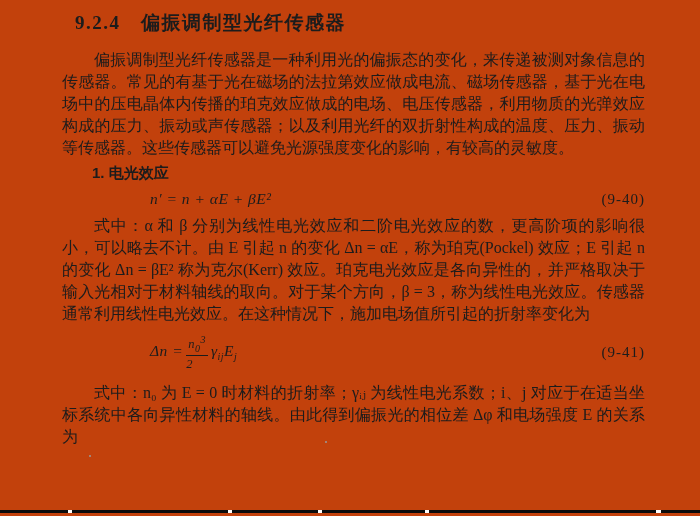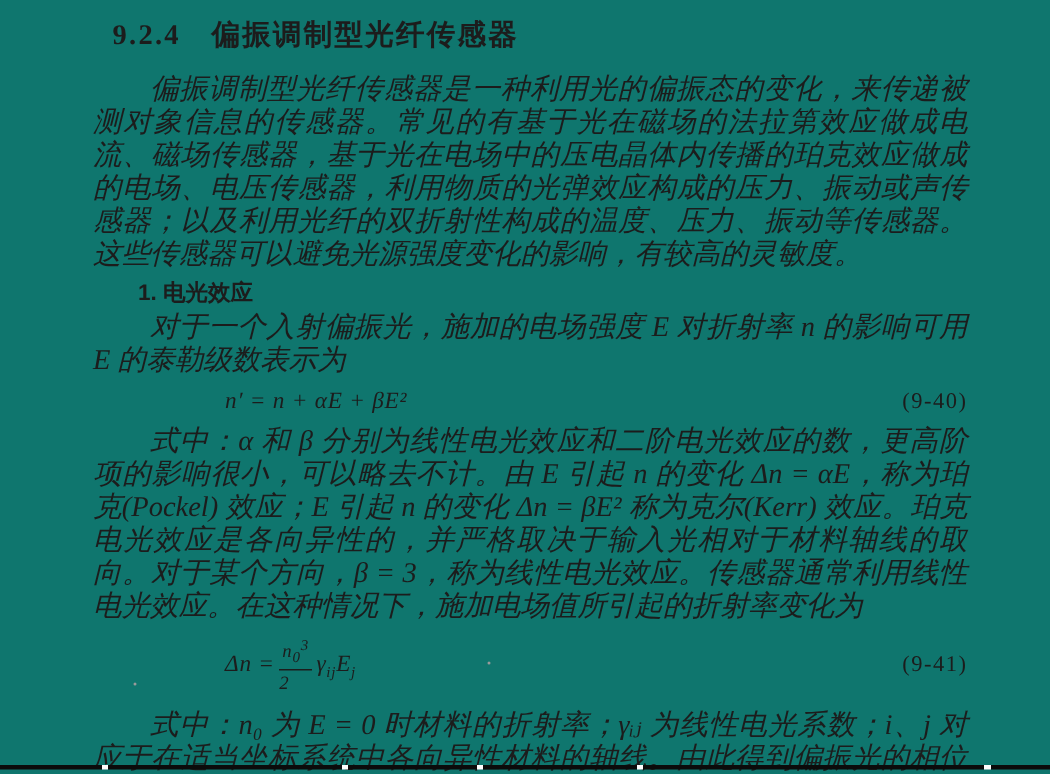--- a/index.html
+++ b/index.html
@@ -6,43 +6,42 @@
   body {
     width: 700px; height: 516px;
     background: #ffffff;
     font-family: "Liberation Serif", "DejaVu Serif", serif;
     color: #1c1c1c;
     overflow: hidden;
   }
   .page {
     position: relative;
     width: 700px; height: 516px;
-    background: #0f766e;
+    background: #c2410c;
     box-sizing: border-box;
   }
   .content {
     position: absolute;
     left: 62px; top: 8px;
     width: 583px;
   }
   .section-heading {
     font-size: 19px;
     font-weight: 700;
     letter-spacing: 1.5px;
     margin: 2px 0 13px 13px;
     font-family: "Liberation Serif", "DejaVu Serif", serif;
   }
   .para {
-    font-size: 19px;
+    font-size: 16px;
     line-height: 22px;
     text-align: justify;
     text-indent: 2em;
     margin: 0;
     word-break: break-all;
-    font-style: italic;
   }
   .sub-heading {
     font-family: "Liberation Sans", "DejaVu Sans", sans-serif;
     font-size: 15px;
     font-weight: 700;
     margin: 5px 0 3px 2em;
   }
   .para-taylor { margin-bottom: 2px; }
   .equation-row {
     display: flex;
@@ -98,21 +97,20 @@
 
 <div class="page">
   <div class="content">
 
     <h1 class="section-heading">9.2.4　偏振调制型光纤传感器</h1>
 
     <p class="para">偏振调制型光纤传感器是一种利用光的偏振态的变化，来传递被测对象信息的传感器。常见的有基于光在磁场的法拉第效应做成电流、磁场传感器，基于光在电场中的压电晶体内传播的珀克效应做成的电场、电压传感器，利用物质的光弹效应构成的压力、振动或声传感器；以及利用光纤的双折射性构成的温度、压力、振动等传感器。这些传感器可以避免光源强度变化的影响，有较高的灵敏度。</p>
 
     <h2 class="sub-heading">1. 电光效应</h2>
 
-    <p class="para para-taylor">对于一个入射偏振光，施加的电场强度 E 对折射率 n 的影响可用 E 的泰勒级数表示为</p>
 
     <div class="equation-row">
       <span class="eq-expr">n′ = n + αE + βE²</span>
       <span class="eq-num">(9-40)</span>
     </div>
 
     <p class="para">式中：α 和 β 分别为线性电光效应和二阶电光效应的数，更高阶项的影响很小，可以略去不计。由 E 引起 n 的变化 Δn = αE，称为珀克(Pockel) 效应；E 引起 n 的变化 Δn = βE² 称为克尔(Kerr) 效应。珀克电光效应是各向异性的，并严格取决于输入光相对于材料轴线的取向。对于某个方向，β = 3，称为线性电光效应。传感器通常利用线性电光效应。在这种情况下，施加电场值所引起的折射率变化为</p>
 
     <div class="equation-row eq41-row">
       <span class="eq-expr"><span>Δn =</span><span class="frac">

